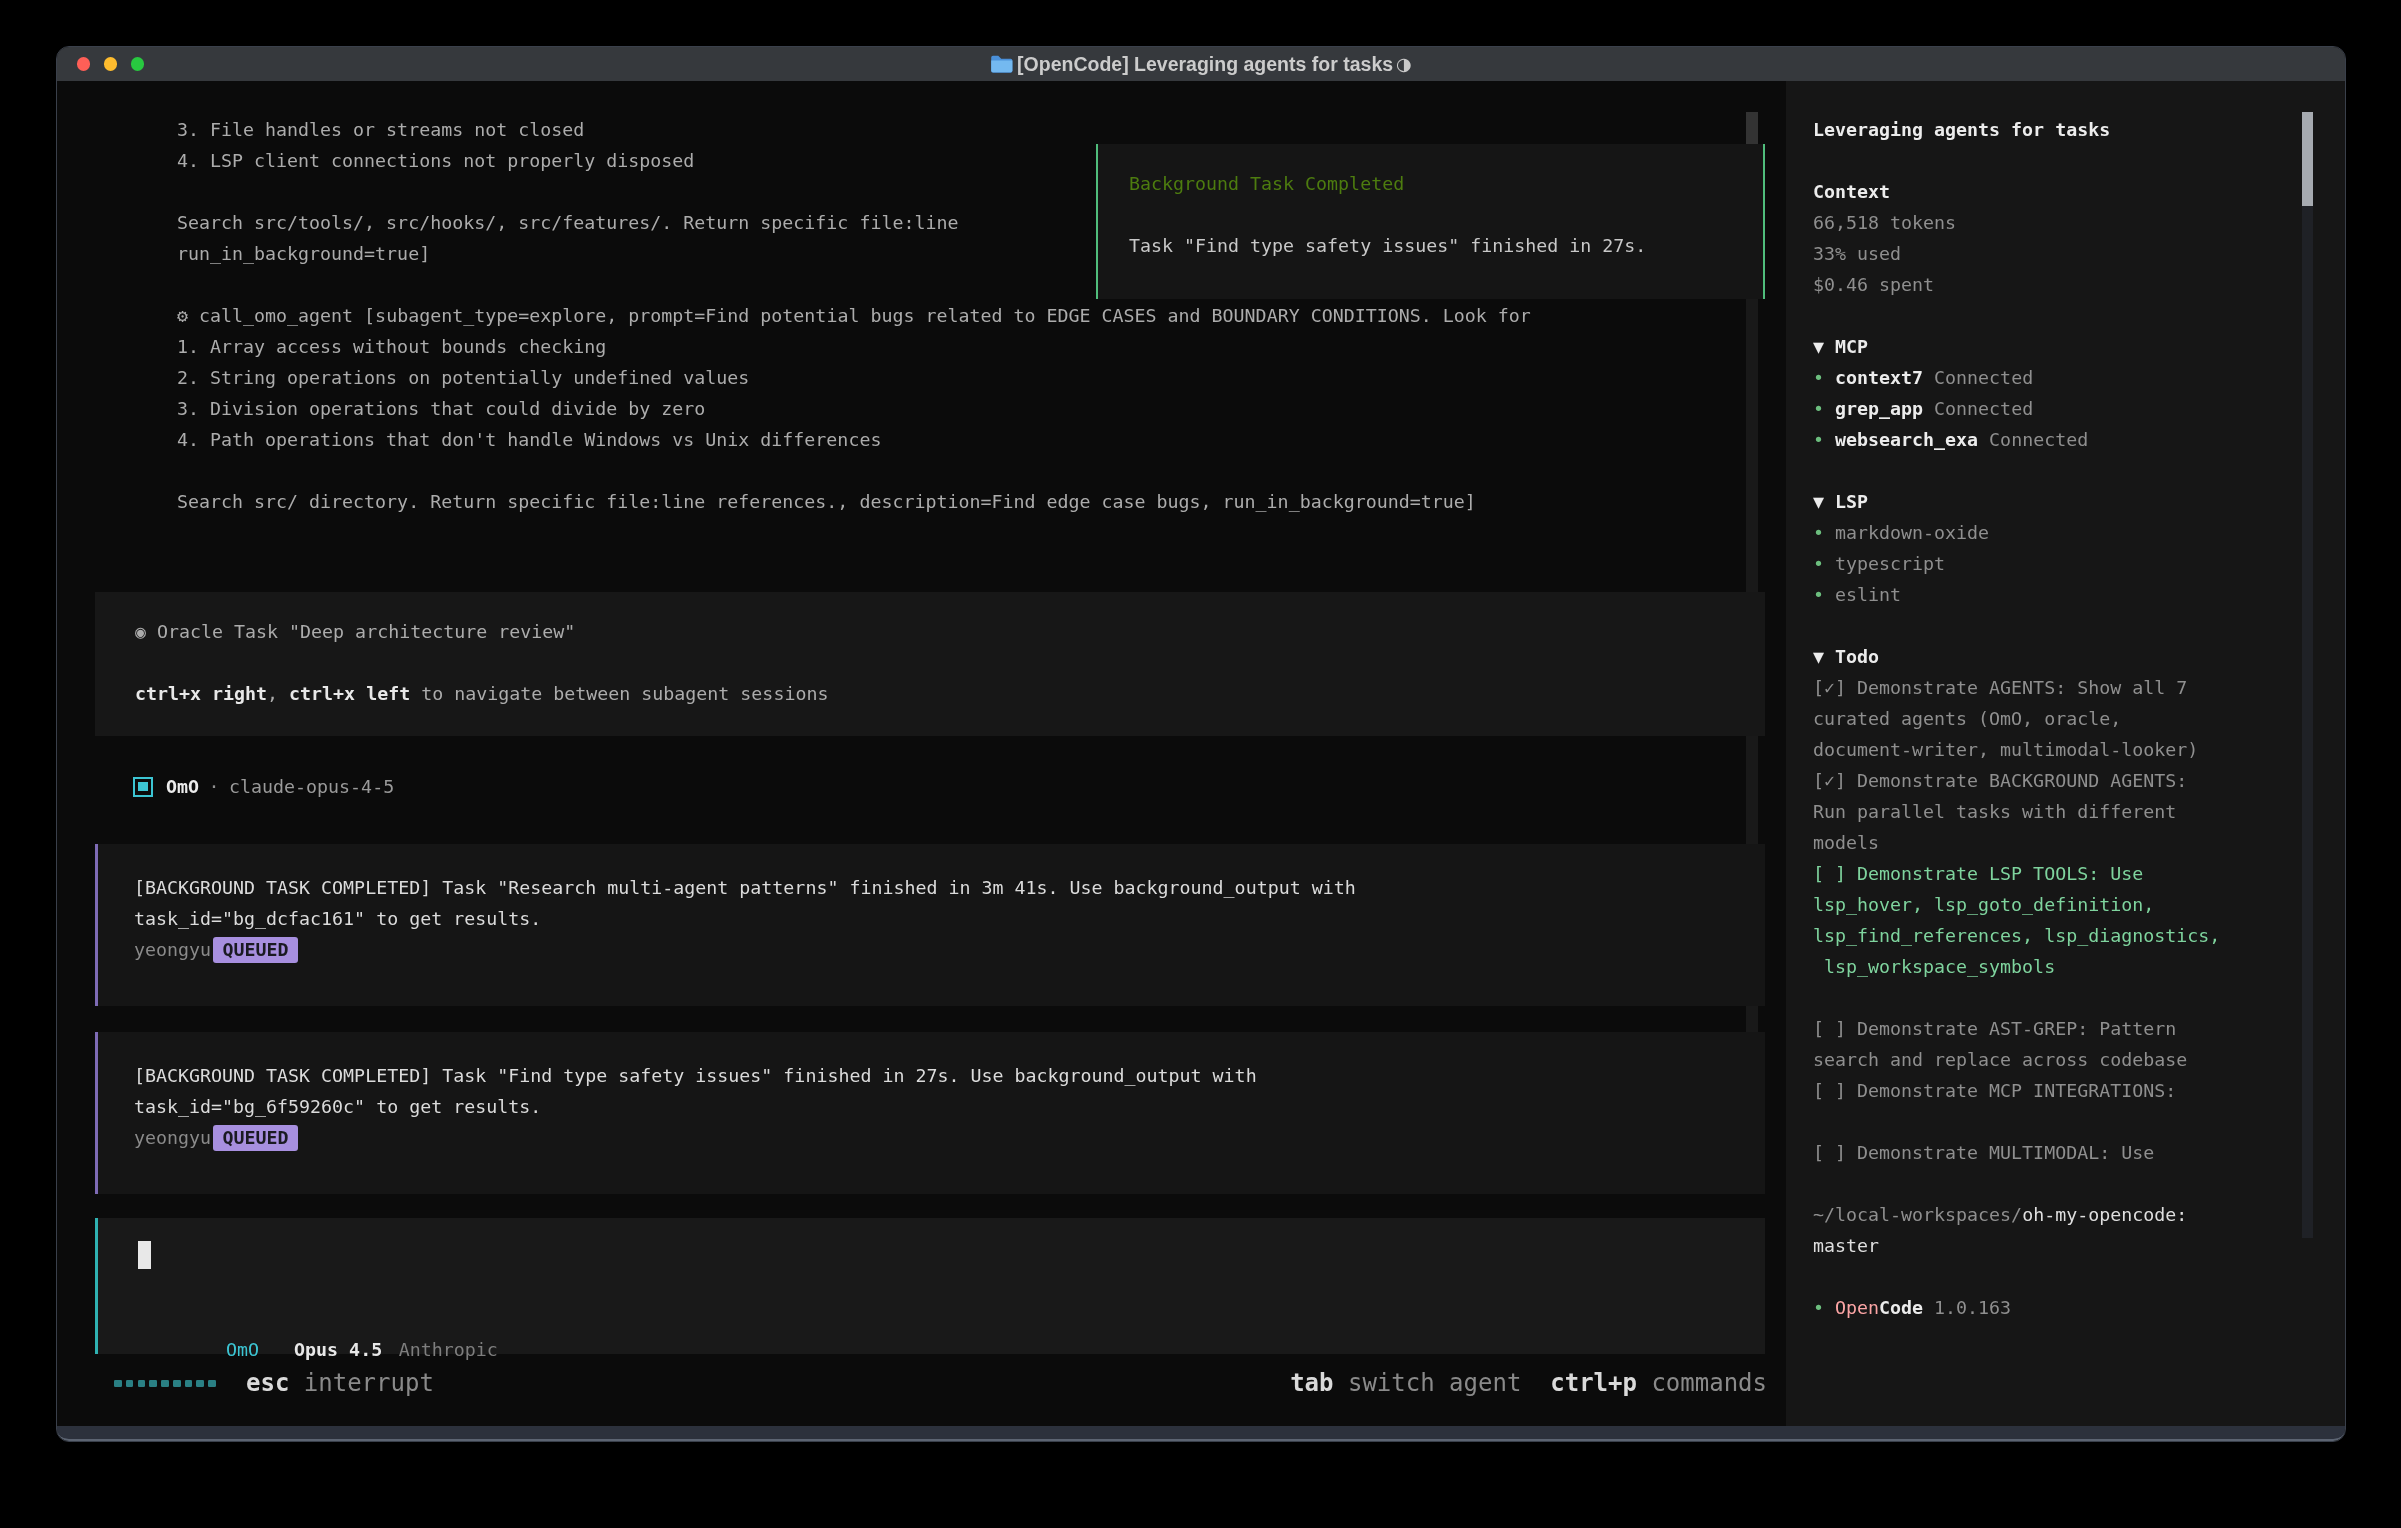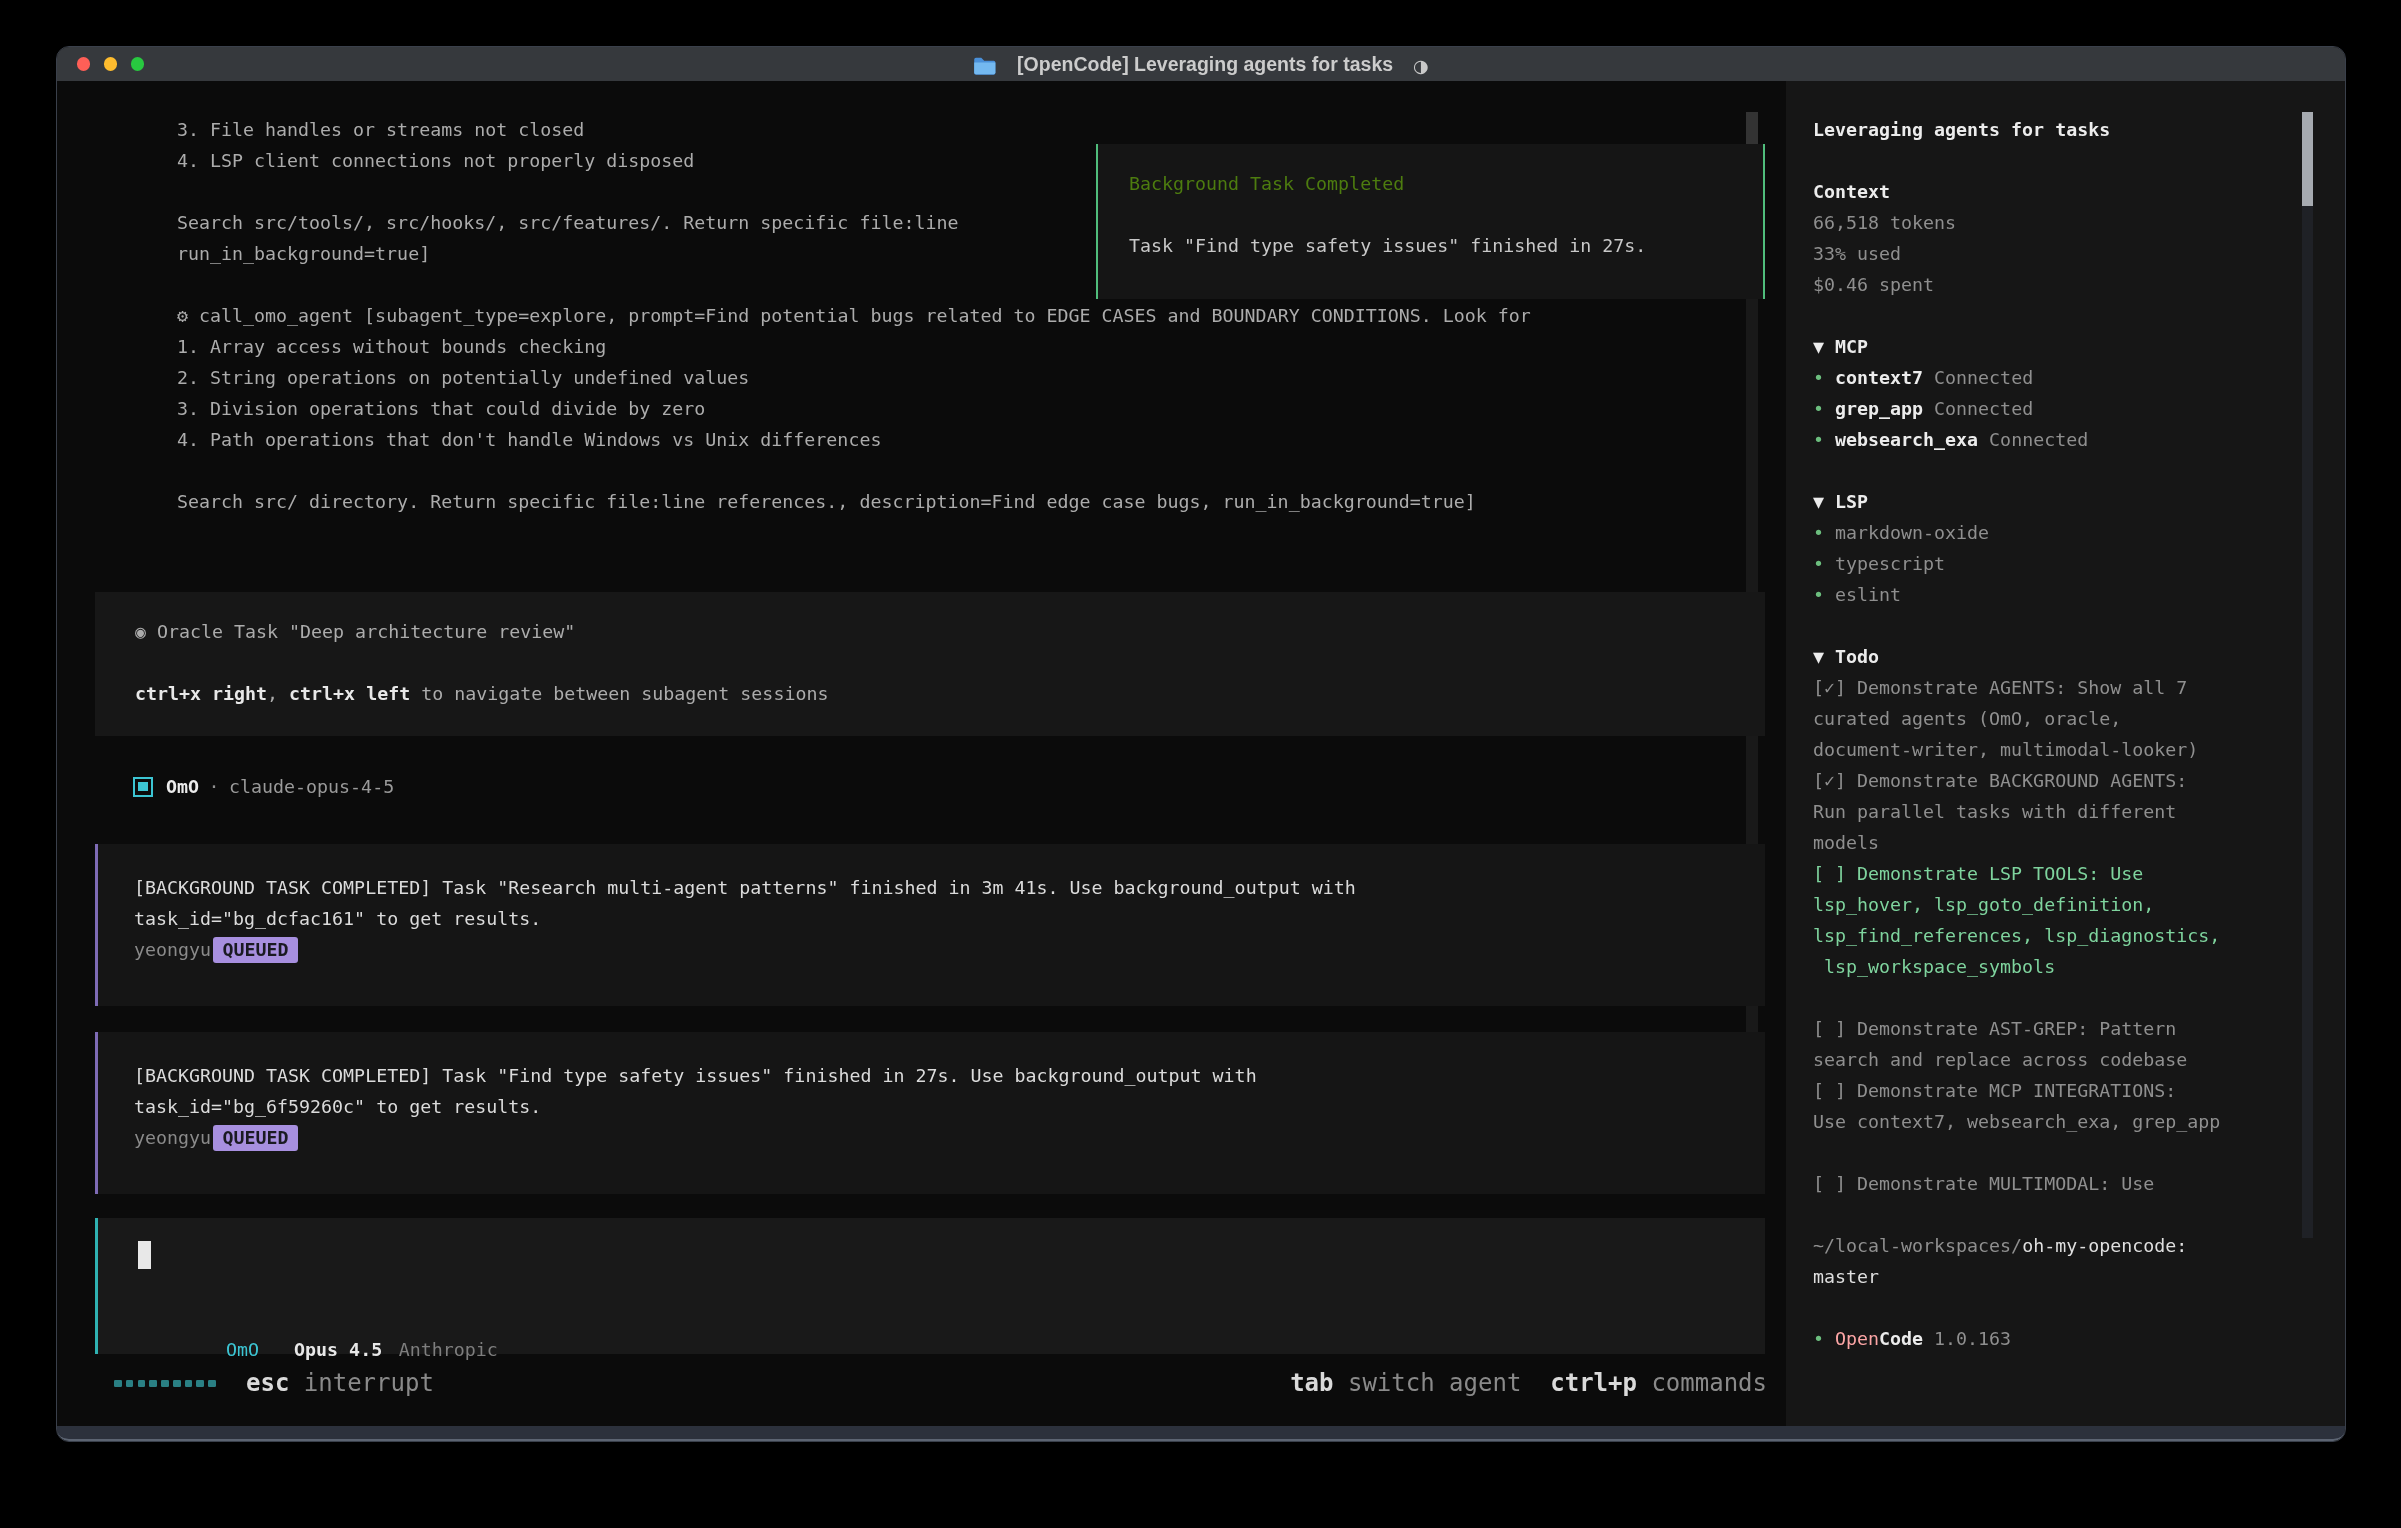--- a/index.html
+++ b/index.html
@@ -6,21 +6,21 @@
   body{width:2401px;height:1528px;position:relative;overflow:hidden;
        font-family:"DejaVu Sans Mono", monospace;}
   .window{position:absolute;left:56px;top:46px;width:2290px;height:1396px;
           background:#0B0B0B;border:1.2px solid #3A404B;border-radius:13px;
           overflow:hidden;box-sizing:border-box;}
   
   .titlebar{position:absolute;left:0;top:0;width:100%;height:34px;background:#36393D;
             border-bottom:1.2px solid #17181A;display:flex;align-items:center;justify-content:center;}
   .traffic{position:absolute;left:19.5px;top:0;height:34px;display:flex;align-items:center;gap:13.6px;}
   .light{width:13.6px;height:13.6px;border-radius:50%;display:inline-block;}
-  .title-group{display:flex;align-items:flex-end;gap:20px;
+  .title-group{display:flex;align-items:center;gap:3px;
                font-family:"Liberation Sans", sans-serif;font-weight:700;font-size:19.5px;color:#CCCCCC;}
   .title-spinner{font-family:"DejaVu Sans", sans-serif;font-size:17.7px;color:#C9C9C9;}
   
   .chat{position:absolute;left:0;top:34px;width:1729px;height:1346px;background:#0B0B0B;overflow:hidden;}
   .sidebar{position:absolute;left:1729px;top:34px;width:560px;height:1346px;background:#161616;overflow:hidden;}
   .bottombar{position:absolute;left:0;bottom:0;width:100%;height:15.4px;background:#2C313C;
              border-bottom:2.4px solid #5C6472;border-radius:0 0 11.8px 11.8px;box-sizing:border-box;}
   
   .line{height:31px;line-height:31px;font-size:18.3px;white-space:pre;}
   .sg-d{color:#ACACAC}
@@ -204,21 +204,20 @@
         <div class="line"><span class="sg-g">Run parallel tasks with different</span></div>
         <div class="line"><span class="sg-g">models</span></div>
         <div class="line"><span class="sg-gr">[ ] Demonstrate LSP TOOLS: Use</span></div>
         <div class="line"><span class="sg-gr">lsp_hover, lsp_goto_definition,</span></div>
         <div class="line"><span class="sg-gr">lsp_find_references, lsp_diagnostics,</span></div>
         <div class="line"><span class="sg-gr"> lsp_workspace_symbols</span></div>
         <div class="line">&nbsp;</div>
         <div class="line"><span class="sg-g">[ ] Demonstrate AST-GREP: Pattern</span></div>
         <div class="line"><span class="sg-g">search and replace across codebase</span></div>
         <div class="line"><span class="sg-g">[ ] Demonstrate MCP INTEGRATIONS:</span></div>
-        <div class="line"><span class="sg-g">Use context7, websearch_exa, grep_app</span></div>
         <div class="line">&nbsp;</div>
         <div class="line"><span class="sg-g">[ ] Demonstrate MULTIMODAL: Use</span></div>
         <div class="line">&nbsp;</div>
         <div class="line"><span class="sg-g">~/local-workspaces/</span><span class="sg-w">oh-my-opencode:</span></div>
         <div class="line"><span class="sg-w">master</span></div>
         <div class="line">&nbsp;</div>
         <div class="line"><span class="sg-bt">• </span><span class="sg-lg">Open</span><span class="sg-h">Code</span><span class="sg-g"> 1.0.163</span></div>
       </div>
     <div class="side-track"></div>
     <div class="side-thumb"></div>

